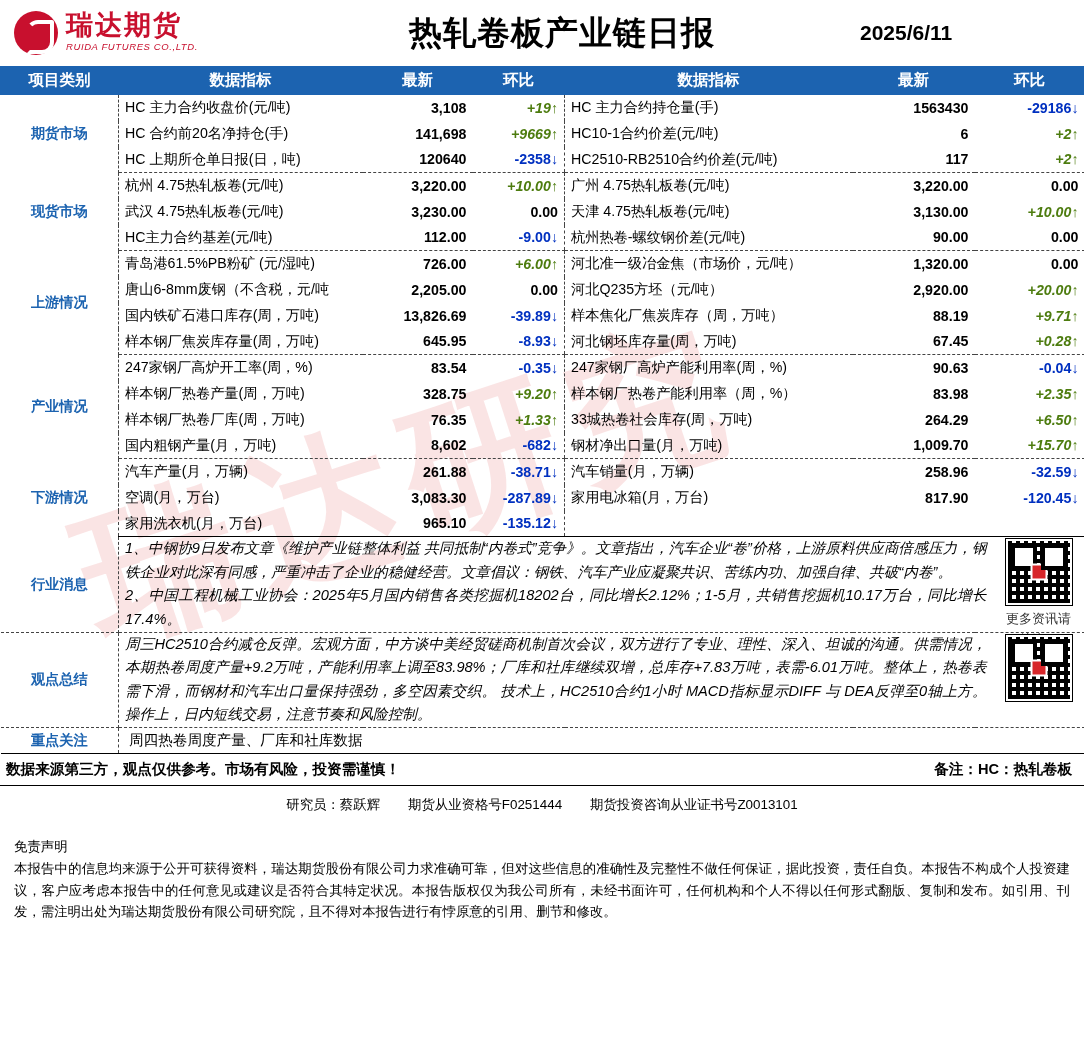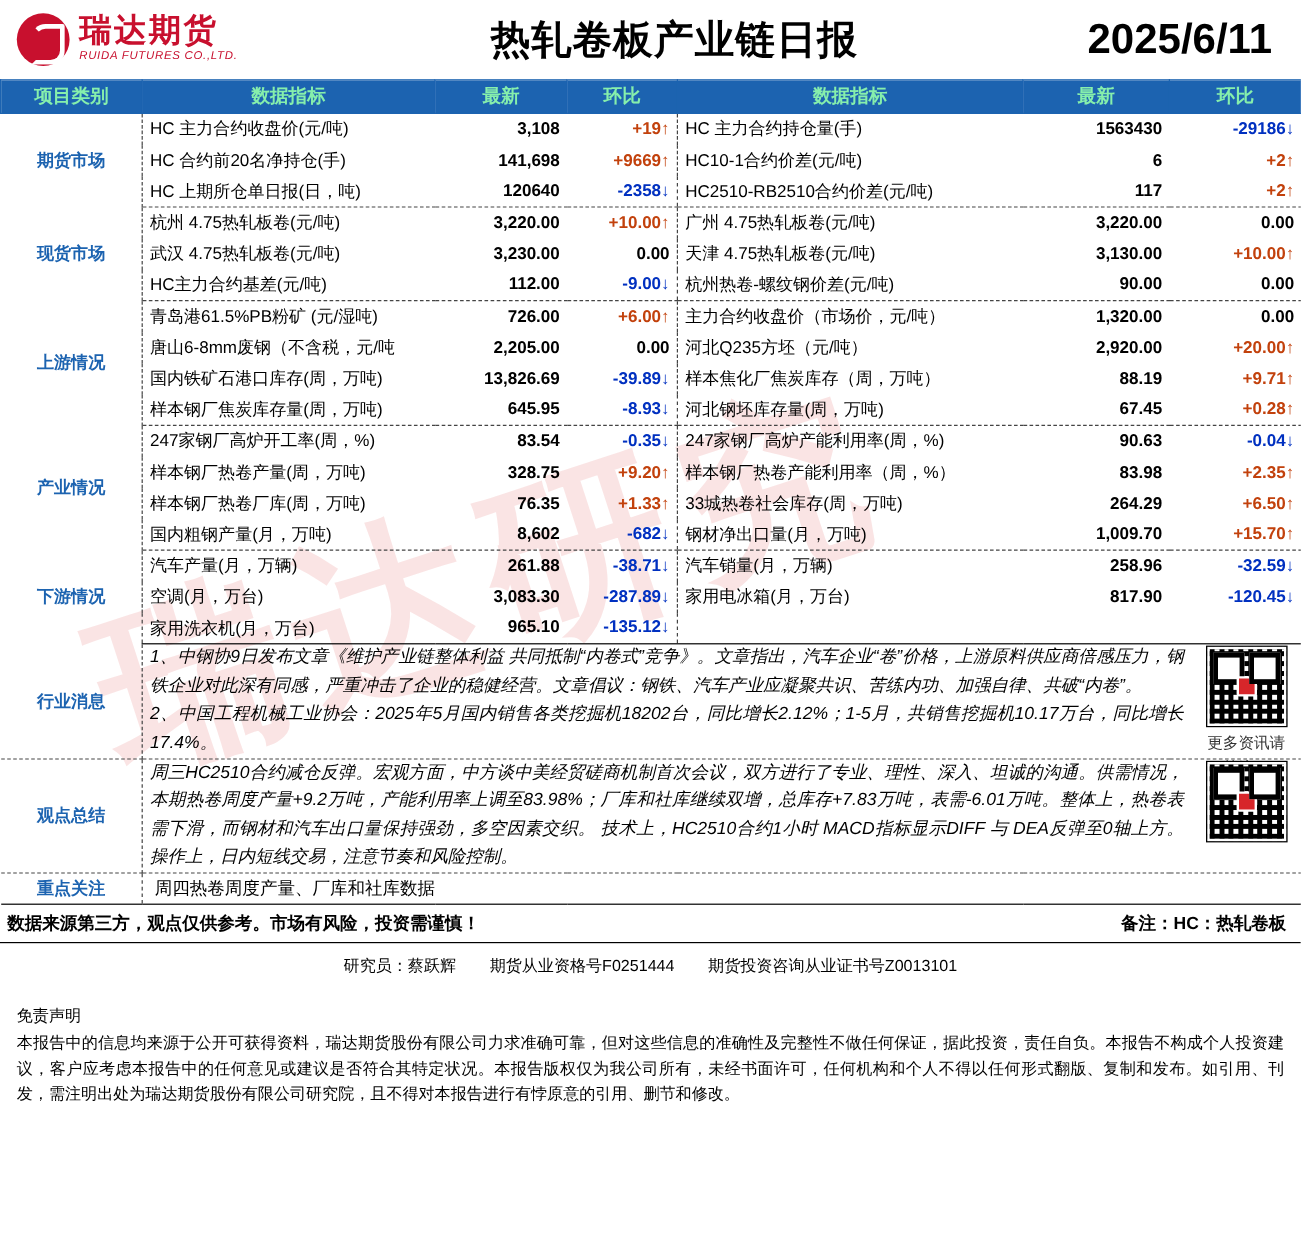--- a/index.html
+++ b/index.html
@@ -41,22 +41,22 @@
     letter-spacing: 2px; line-height: 1.05;
   }
   .logo-en {
     font-size: 9.5px; color: #c8102e; letter-spacing: .6px; margin-top: 2px; font-style: italic;
   }
   .doc-title {
     flex: 1; text-align: center;
     font-size: 33px; font-weight: bold; letter-spacing: 1px;
   }
   .doc-date {
-    width: 210px; text-align: right;
-    font-size: 35px; font-weight: bold;
+    width: 210px; 
+    font-size: 21px; font-weight: bold;
     padding-right: 10px;
   }
 
   
   .watermark {
     position: absolute;
     left: 70px; top: 380px;
     font-size: 155px; font-weight: bold;
     color: rgba(224, 84, 84, 0.16);
     transform: rotate(-18deg);
@@ -69,21 +69,21 @@
   
   table.main {
     width: 1084px;
     border-collapse: collapse;
     position: relative;
     z-index: 1;
     table-layout: fixed;
   }
   table.main th {
     background: #1c63b0;
-    color: #86efac;
+    color: #ffffff;
     font-size: 15.5px;
     font-weight: bold;
     height: 28px;
     border: 1px solid #1c63b0;
     text-align: center;
   }
   table.main td {
     font-size: 14.2px;
     height: 26px;
     padding: 0 6px;
@@ -95,21 +95,21 @@
     text-align: center;
     font-weight: bold;
     color: #1c63b0;
     font-size: 15px;
     border-right: 1px dashed #444 !important;
   }
   .ind { text-align: left; padding-left: 8px; }
   .ind.r { border-left: 1px dashed #444; }
   .val { text-align: right; font-weight: bold; padding-right: 14px; }
   .chg { text-align: right; font-weight: bold; padding-right: 10px; }
-  .up   { color: #c2410c; }
+  .up   { color: #4d7c0f; font-style: italic; }
   .down { color: #0030c0; }
   .flat { color: #000; }
   tr.grp-end td { border-bottom: 1px dashed #444; }
   tr.sect-end td { border-bottom: 1.6px solid #000; }
 
   
   .txtrow td { padding: 8px 10px; }
   .txtbox {
     font-size: 14.6px;
     line-height: 1.62;
@@ -262,21 +262,21 @@
           <td class="chg down">-9.00↓</td>
           <td class="ind r">杭州热卷-螺纹钢价差(元/吨)</td>
           <td class="val">90.00</td>
           <td class="chg flat">0.00</td>
         </tr>
         <tr class="">
           <td class="cat" rowspan="4">上游情况</td>
           <td class="ind">青岛港61.5%PB粉矿 (元/湿吨)</td>
           <td class="val">726.00</td>
           <td class="chg up">+6.00↑</td>
-          <td class="ind r">主力合约收盘价（市场价，元/吨）</td>
+          <td class="ind r">河北准一级冶金焦（市场价，元/吨）</td>
           <td class="val">1,320.00</td>
           <td class="chg flat">0.00</td>
         </tr>
         <tr class="">
           <td class="ind">唐山6-8mm废钢（不含税，元/吨</td>
           <td class="val">2,205.00</td>
           <td class="chg flat">0.00</td>
           <td class="ind r">河北Q235方坯（元/吨）</td>
           <td class="val">2,920.00</td>
           <td class="chg up">+20.00↑</td>

